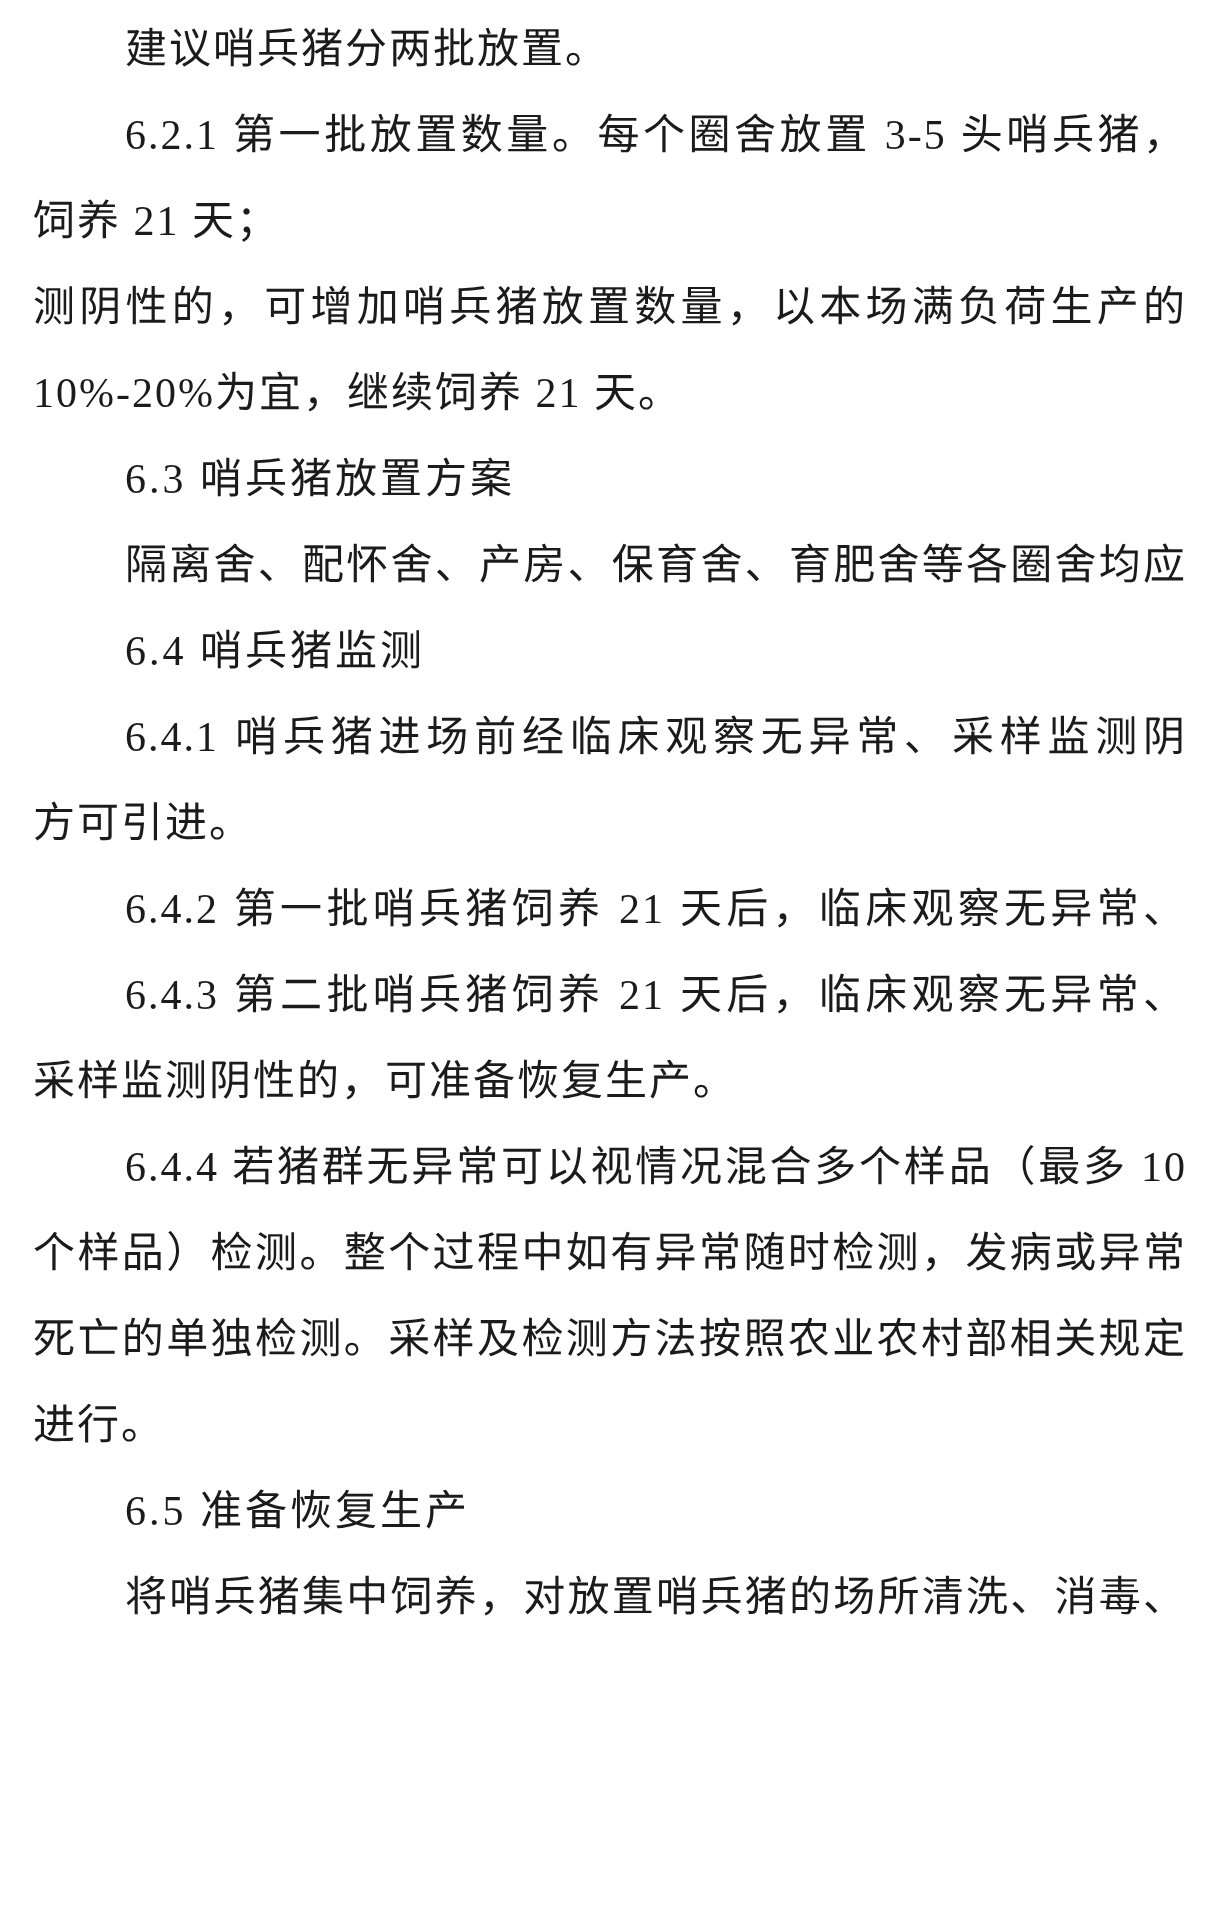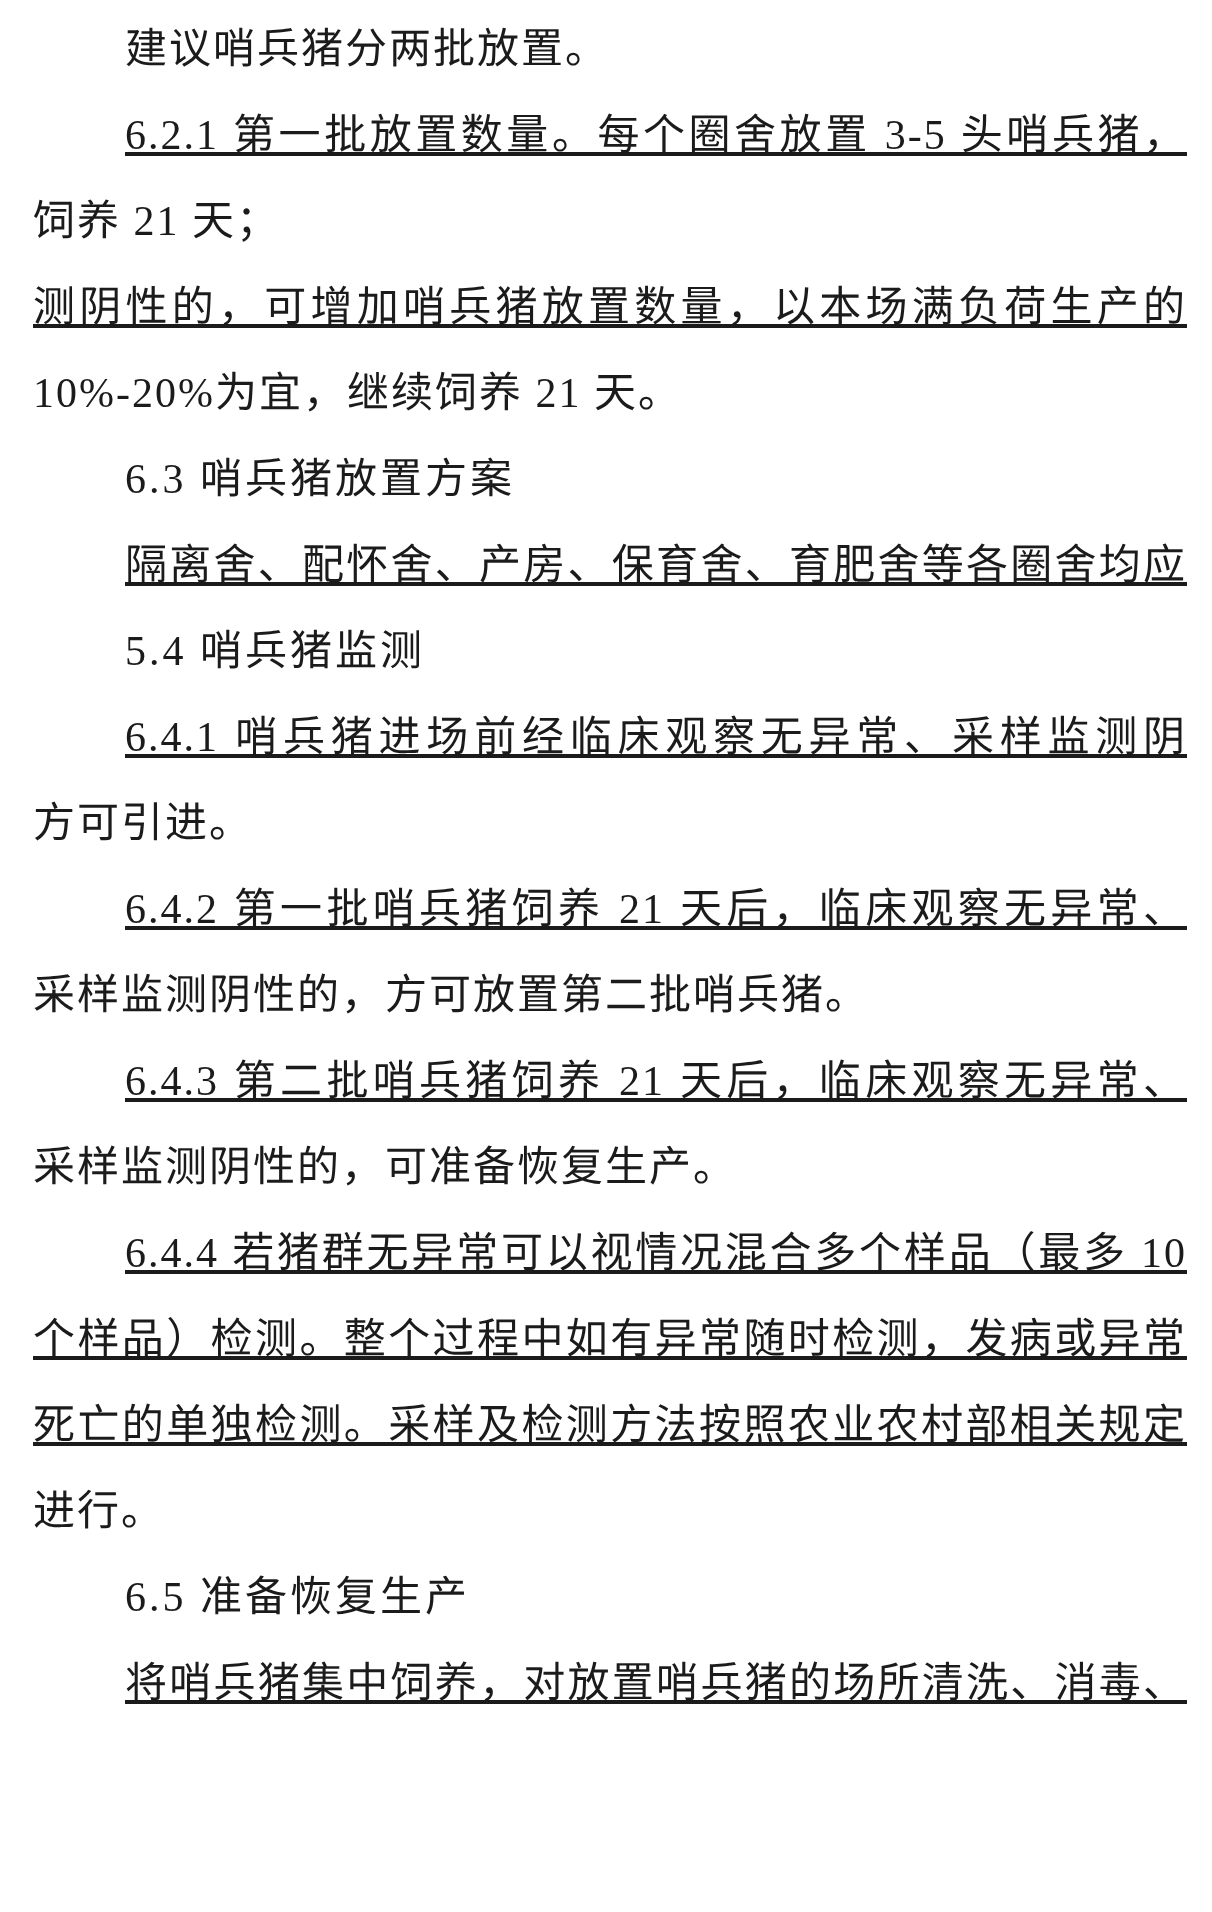--- a/index.html
+++ b/index.html
@@ -24,46 +24,44 @@
   .line {
     height: 86px;
     letter-spacing: 2px;
     white-space: nowrap;
   }
   .line.justify {
     white-space: normal;
     text-align: justify;
     text-align-last: justify;
     overflow: hidden;
-    text-decoration: underline;
   }
   .line.indent {
     padding-left: 92px;
   }
   .line.heading {
     font-weight: normal;
     letter-spacing: 3px;
   }
 </style>
 </head>
 <body>
 
 <div class="page">
   <div class="line indent">建议哨兵猪分两批放置。</div>
   <div class="line indent justify">6.2.1 第一批放置数量。每个圈舍放置 3-5 头哨兵猪，</div>
   <div class="line">饲养 21 天；</div>
   <div class="line justify">测阴性的，可增加哨兵猪放置数量，以本场满负荷生产的</div>
   <div class="line">10%-20%为宜，继续饲养 21 天。</div>
   <div class="line indent heading">6.3 哨兵猪放置方案</div>
   <div class="line indent justify">隔离舍、配怀舍、产房、保育舍、育肥舍等各圈舍均应</div>
-  <div class="line indent heading">5.4 哨兵猪监测</div>
+  <div class="line indent heading">6.4 哨兵猪监测</div>
   <div class="line indent justify">6.4.1 哨兵猪进场前经临床观察无异常、采样监测阴性，</div>
   <div class="line">方可引进。</div>
   <div class="line indent justify">6.4.2 第一批哨兵猪饲养 21 天后，临床观察无异常、</div>
-  <div class="line">采样监测阴性的，方可放置第二批哨兵猪。</div>
   <div class="line indent justify">6.4.3 第二批哨兵猪饲养 21 天后，临床观察无异常、</div>
   <div class="line">采样监测阴性的，可准备恢复生产。</div>
   <div class="line indent justify">6.4.4 若猪群无异常可以视情况混合多个样品（最多 10</div>
   <div class="line justify">个样品）检测。整个过程中如有异常随时检测，发病或异常</div>
   <div class="line justify">死亡的单独检测。采样及检测方法按照农业农村部相关规定</div>
   <div class="line">进行。</div>
   <div class="line indent heading">6.5 准备恢复生产</div>
   <div class="line indent justify">将哨兵猪集中饲养，对放置哨兵猪的场所清洗、消毒、</div>
 </div>
 

